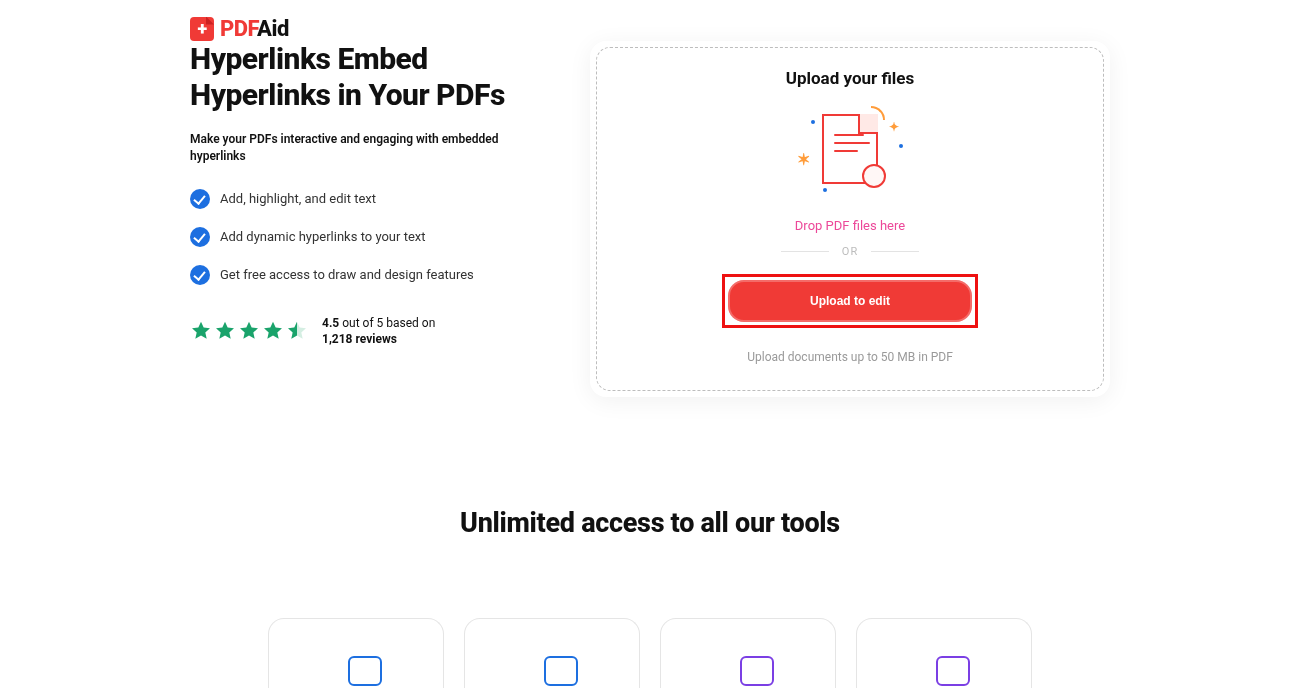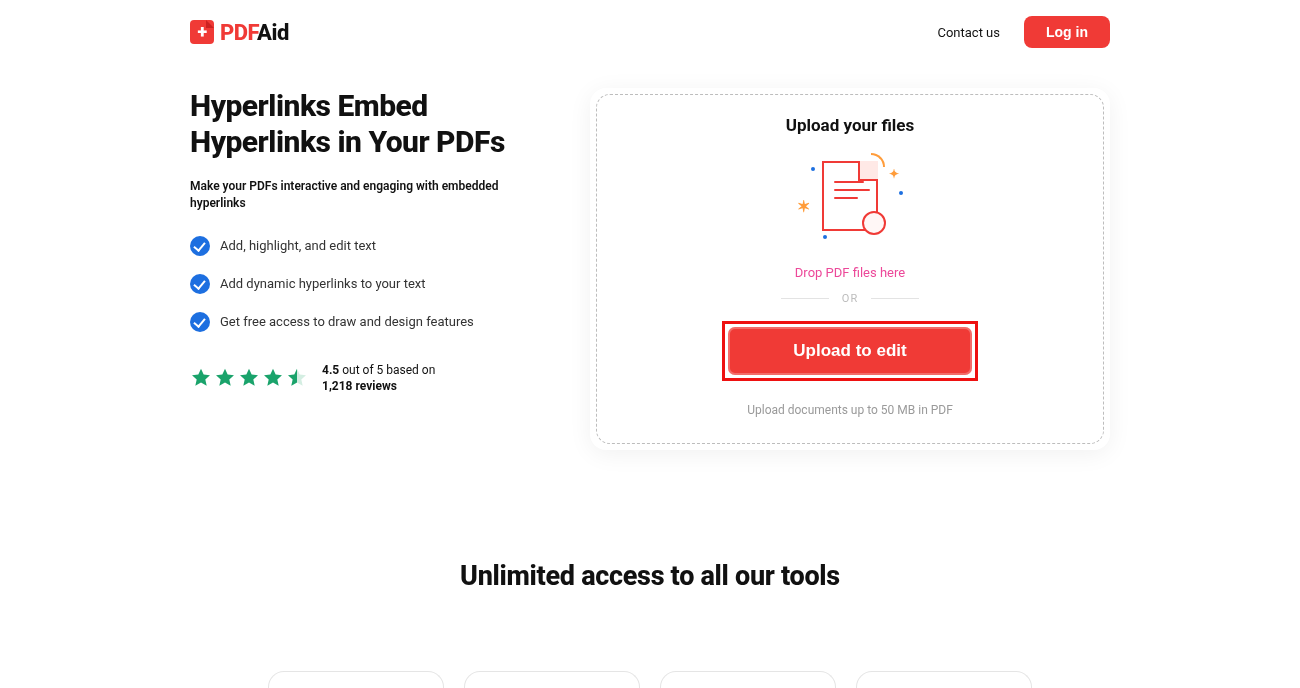--- a/index.html
+++ b/index.html
@@ -12,21 +12,20 @@
   .page {
     width: 920px;
     margin: 0 auto;
     padding-top: 16px;
   }
   
   .topbar {
     display: flex;
     justify-content: space-between;
     align-items: center;
-    margin-bottom: 40px;
   }
   .logo {
     display: flex;
     align-items: center;
     gap: 6px;
     font-weight: 800;
     font-size: 22px;
     letter-spacing: -0.5px;
   }
   .logo .brand-red { color: #F03A36; }
@@ -217,22 +216,22 @@
     width: 256px;
     margin: 0 auto 22px;
   }
   .upload-btn {
     background: #F03A36;
     color: #fff;
     border: none;
     width: 100%;
     padding: 14px 4px;
     font-weight: 700;
-    font-size: 17px;
-    border-radius: 7px;
+    font-size: 12px;
+    border-radius: 16px;
     cursor: pointer;
     box-shadow: inset 0 0 0 2px rgba(255,255,255,0.25);
   }
   .upload-note { font-size: 12px; color: #9a9a9a; }
 
   
   .tools-section { margin-top: 110px; text-align: center; }
   .tools-section h2 {
     font-size: 27px; font-weight: 800; letter-spacing:-0.3px;
     margin-bottom: 79px;
@@ -263,24 +262,20 @@
 <body>
 
 <div class="page">
 
   <div class="topbar">
     <div class="logo">
       <span class="logo-icon"></span>
       <span>
         <span class="brand-red">PDF</span><span class="brand-dark">Aid</span>
       </span>
-    </div>
-    <div class="header-right">
-      <span class="contact-link">Contact us</span>
-      <button class="login-btn">Log in</button>
     </div>
   </div>
 
   <div class="hero">
     <div class="hero-left">
       <h1>Hyperlinks Embed Hyperlinks in Your PDFs</h1>
       <p class="sub">Make your PDFs interactive and engaging with embedded hyperlinks</p>
       <ul class="features">
         <li>
           <span class="check-icon"></span>

